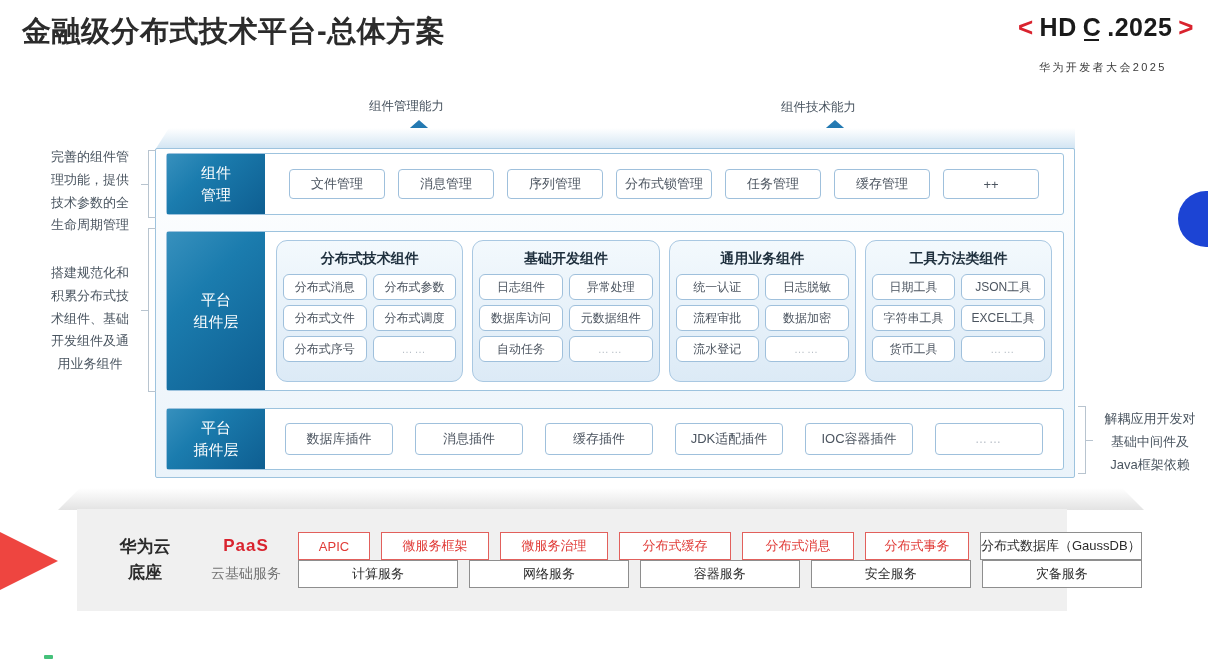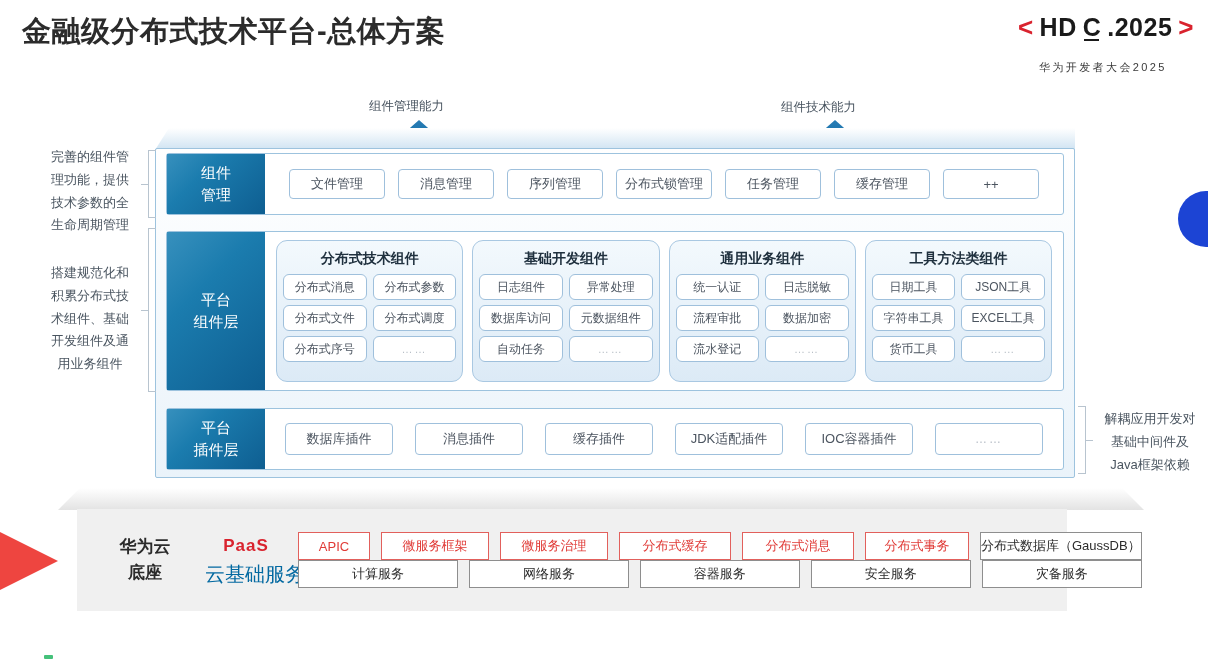--- a/index.html
+++ b/index.html
@@ -158,21 +158,21 @@
   .hw-base{
     width:92px; flex:0 0 92px; text-align:center;
     font-size:17px; font-weight:bold; color:#2b2b2b; line-height:1.55;
   }
   .rows{ flex:1; display:flex; flex-direction:column; }
   .srow{ display:flex; align-items:center; gap:11px; }
   .row-label{
     width:82px; flex:0 0 82px; text-align:center; white-space:nowrap;
   }
   .row-label.paas{ font-size:17px; font-weight:bold; color:#d9232e; letter-spacing:1px; }
-  .row-label.cloud{ font-size:20px; color:#0369a1; }
+  .row-label.cloud{ font-size:14px; color:#737373; }
   .box{
     height:28px; border:1px solid #8e8e8e; background:#ffffff;
     color:#2b2b2b; font-size:13px;
     display:flex; align-items:center; justify-content:center; white-space:nowrap;
   }
   .box.red{ border-color:#e2605c; color:#e03a36; }
   .box.grey{ border-color:#8e8e8e; color:#2b2b2b; }
 </style>
 </head>
 <body>

